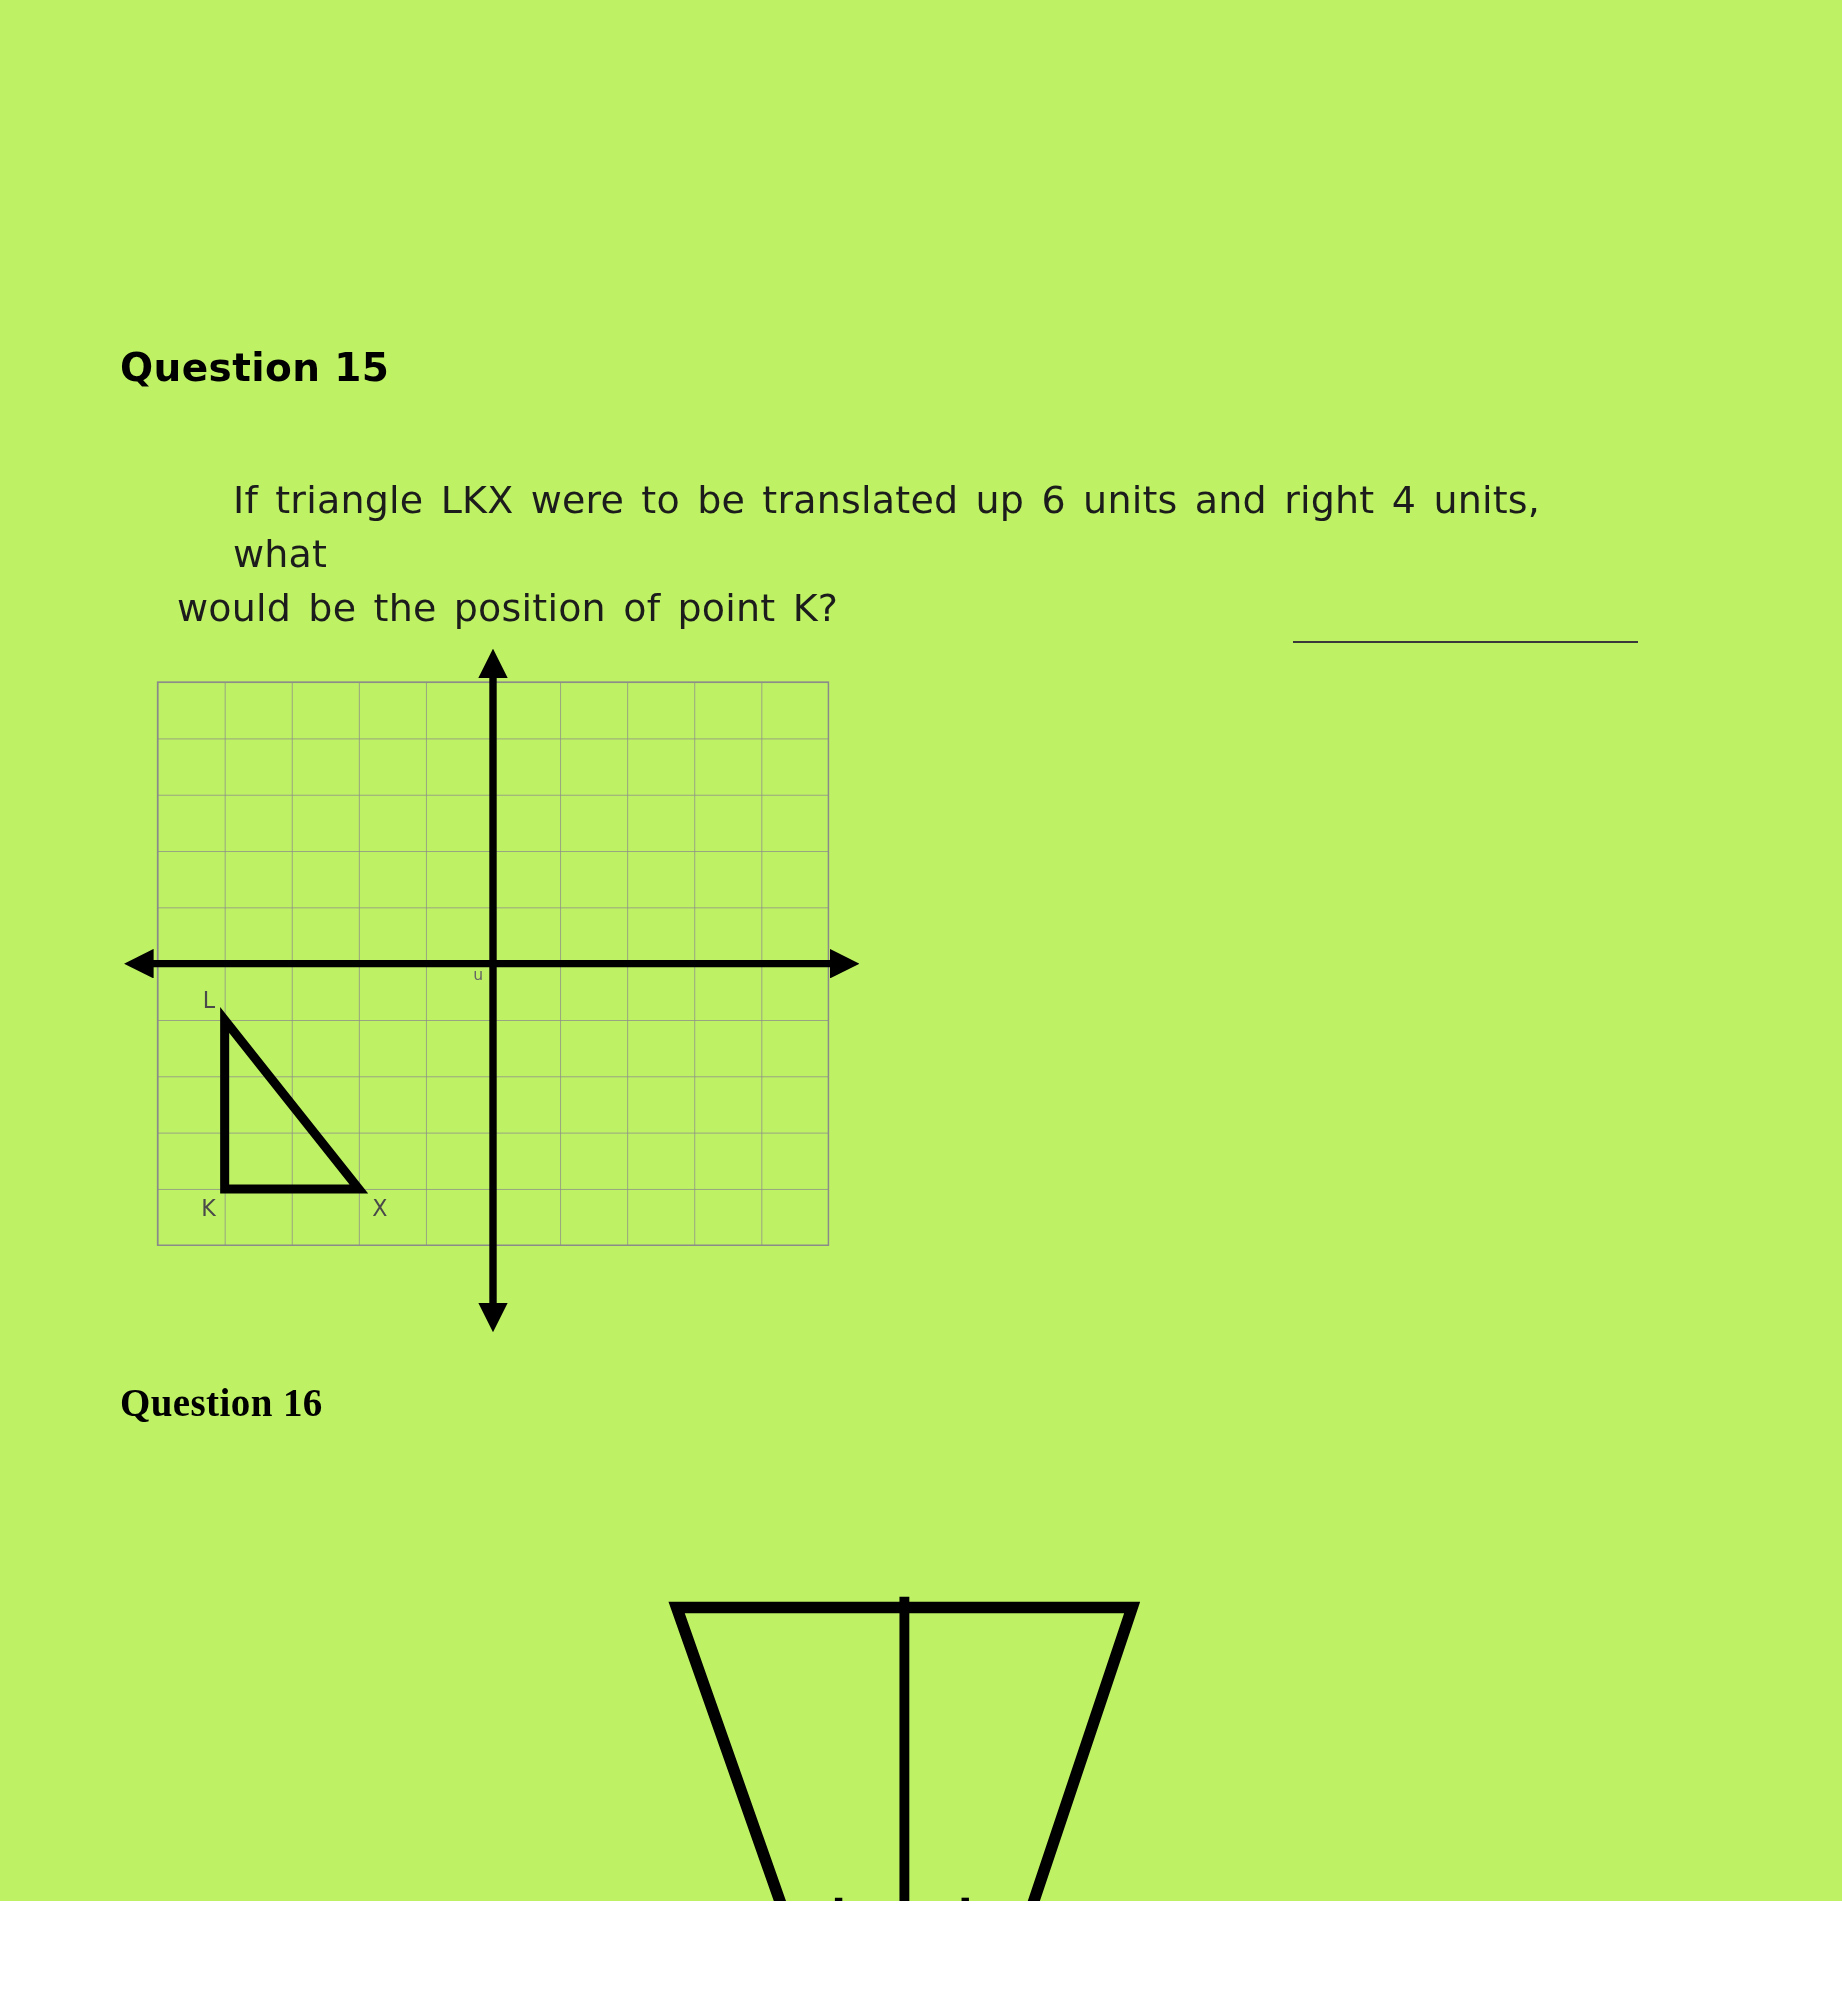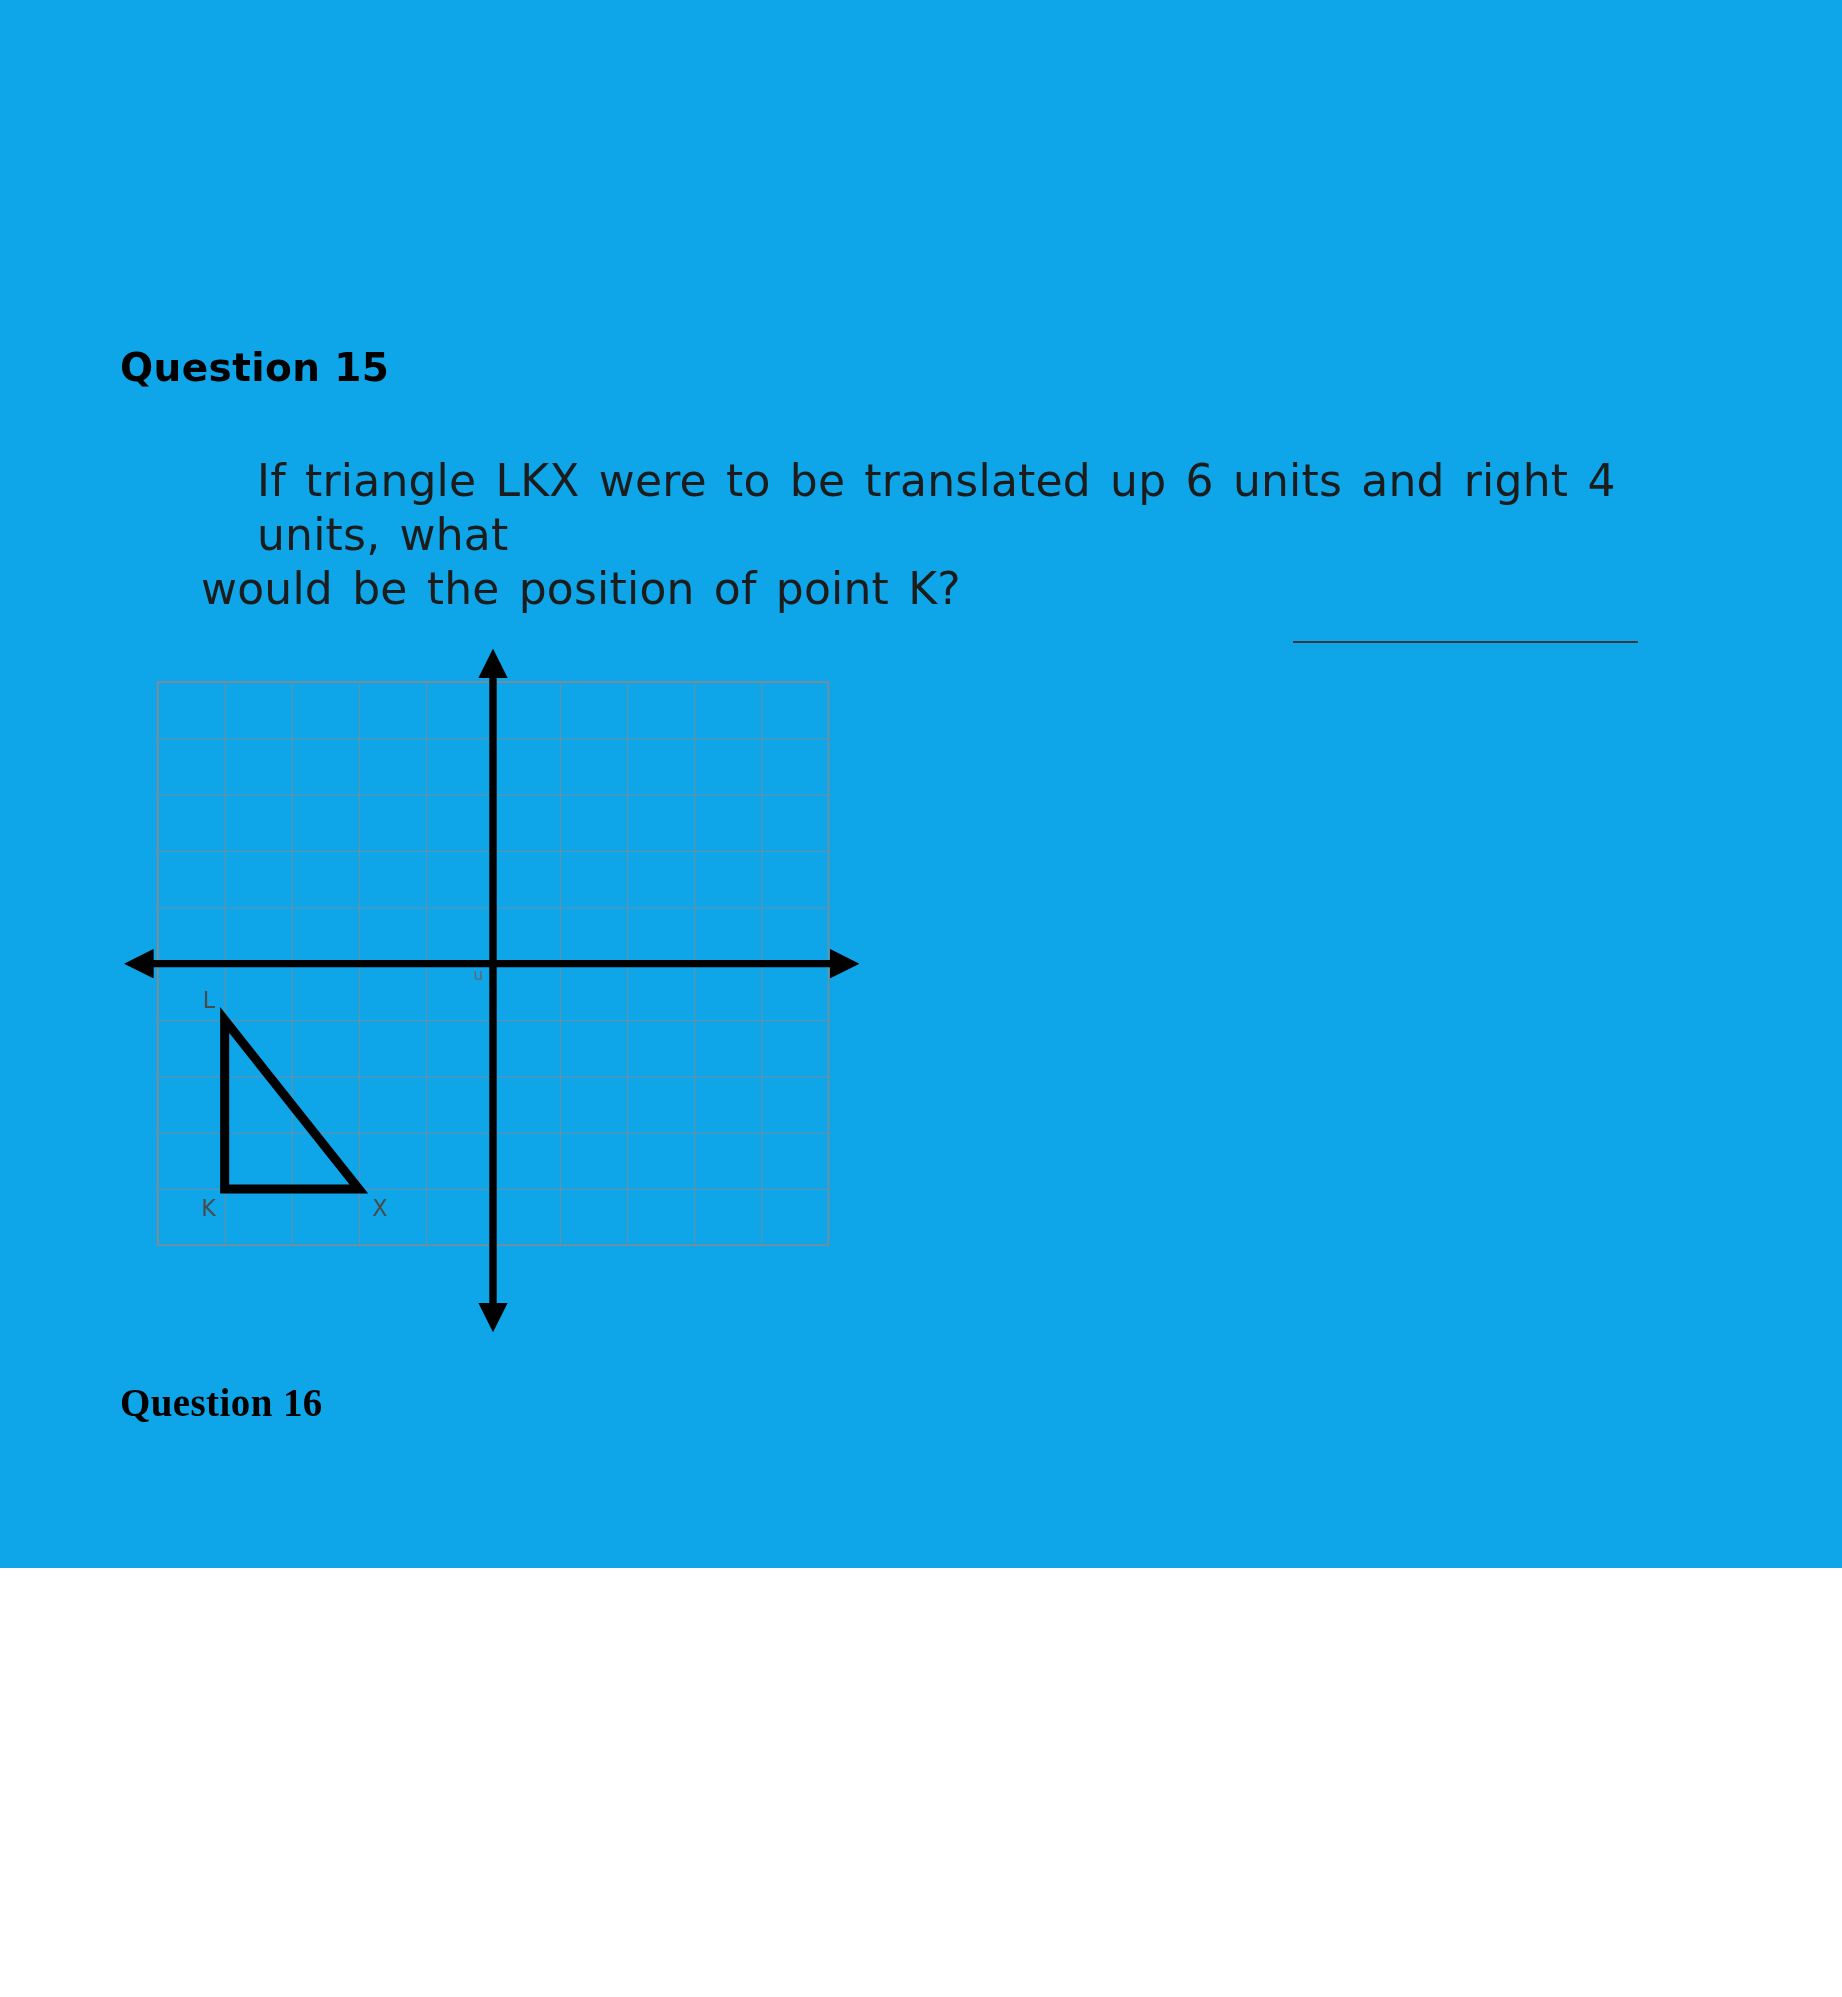--- a/index.html
+++ b/index.html
@@ -1,47 +1,46 @@
 <!DOCTYPE html>
 <html style="font-size:13px"><head>
 <meta charset="utf-8">
 <style>
   * { margin: 0; padding: 0; box-sizing: border-box; }
   html, body { background: #ffffff; }
   .page {
     position: relative;
     width: 1842px;
-    height: 1568px;
-    background: #0ea5e9;
+    height: 1901px;
+    background: #bef264;
     font-family: "DejaVu Sans", sans-serif;
     overflow: hidden;
   }
   .q-heading {
     position: absolute;
     font-family: "DejaVu Sans", sans-serif;
     font-weight: bold;
     font-size: 39px;
     color: #000000;
     letter-spacing: 0.4px;
   }
   .q15-heading { left: 120px; top: 345px; }
   .q16-heading { left: 120px; top: 1380px; font-family: Liberation Serif, serif; }
   .q-body {
     position: absolute;
     color: #1c1c1c;
   }
   .q15-body {
     left: 177px;
-    top: 454px;
+    top: 473px;
     width: 1472px;
-    font-size: 44px;
+    font-size: 38px;
     line-height: 54px;
     word-spacing: 5px;
     letter-spacing: 0.2px;
-    margin-left: 24px;
   }
   .q15-body .indent { padding-left: 56px; }
   .q16-body {
     left: 133px;
     top: 1466px;
     width: 1563px;
     font-size: 37px;
     letter-spacing: 0.8px;
     word-spacing: 7.4px;
     white-space: nowrap;

